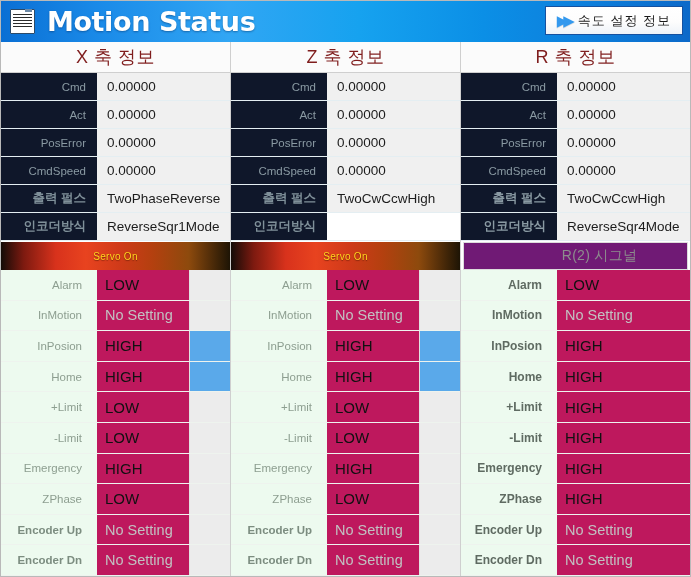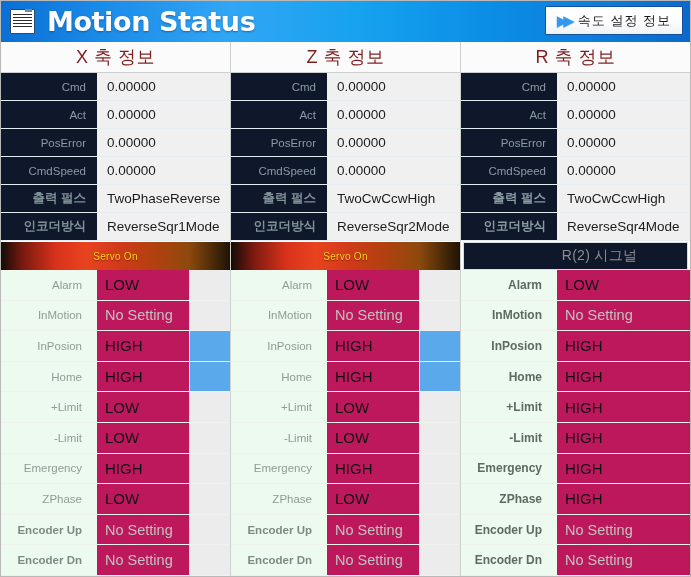--- a/index.html
+++ b/index.html
@@ -110,21 +110,21 @@
   .servobar{
     height:28px;flex:0 0 28px;margin:1px 0 0 0;
     display:flex;align-items:center;justify-content:center;
     background:linear-gradient(to right,#130b07 0%,#7e1a10 10%,#d8321c 24%,#e8431f 37%,#cf3a19 52%,#b4400f 66%,#8d4a0d 82%,#1d1405 100%);
     color:#ffd21e;font-size:10px;letter-spacing:.3px;
     text-shadow:0 1px 1px rgba(80,20,0,.6);
   }
   .signalbar{
     height:28px;flex:0 0 28px;margin:1px 2px 0 2px;
     display:flex;align-items:center;justify-content:center;
-    background:#0f172a;border:1px solid #dcdcdc;box-sizing:border-box;
+    background:#701a75;border:1px solid #dcdcdc;box-sizing:border-box;
     color:#8d8d8d;font-size:14px;letter-spacing:.3px;padding-left:48px;
   }
 
   
   .strow{
     flex:1 1 0;min-height:0;display:flex;align-items:stretch;
     border-bottom:1px solid #eef3ee;
   }
   .strow .k{
     width:96px;flex:0 0 96px;background:#edfaef;
@@ -268,21 +268,20 @@
         <div class="inforow">
           <div class="k">CmdSpeed</div>
           <div class="v">0.00000</div>
         </div>
         <div class="inforow kor">
           <div class="k">출력 펄스</div>
           <div class="v">TwoCwCcwHigh</div>
         </div>
         <div class="inforow kor">
           <div class="k">인코더방식</div>
-          <div class="v">ReverseSqr2Mode</div>
         </div>
         <div class="servobar">Servo On</div>
         <div class="strow">
           <div class="k">Alarm</div>
           <div class="v">LOW</div>
           <div class="ind"></div>
         </div>
         <div class="strow">
           <div class="k">InMotion</div>
           <div class="v unset">No Setting</div>

